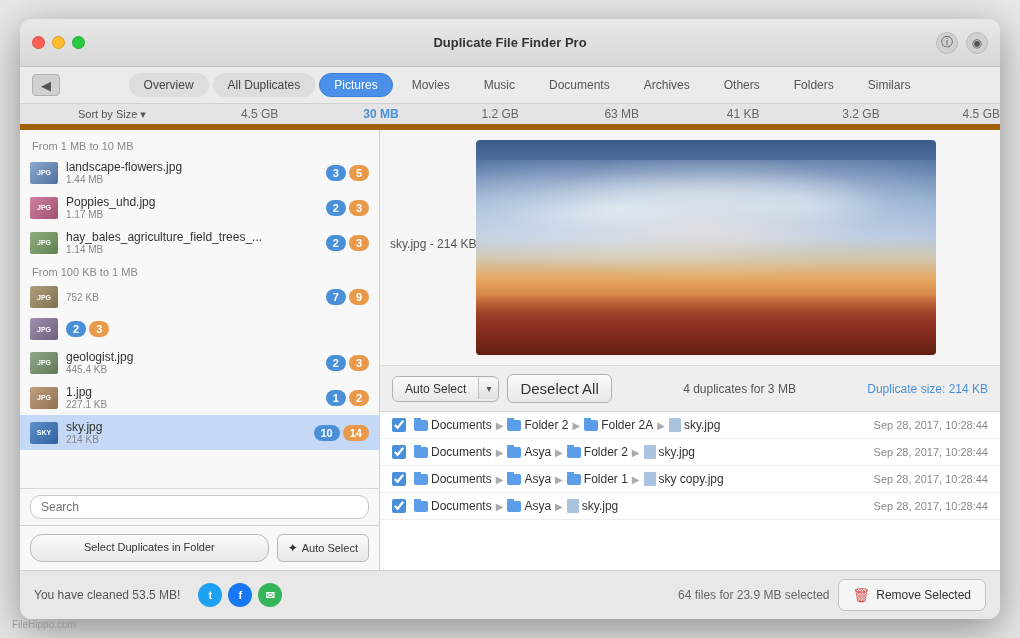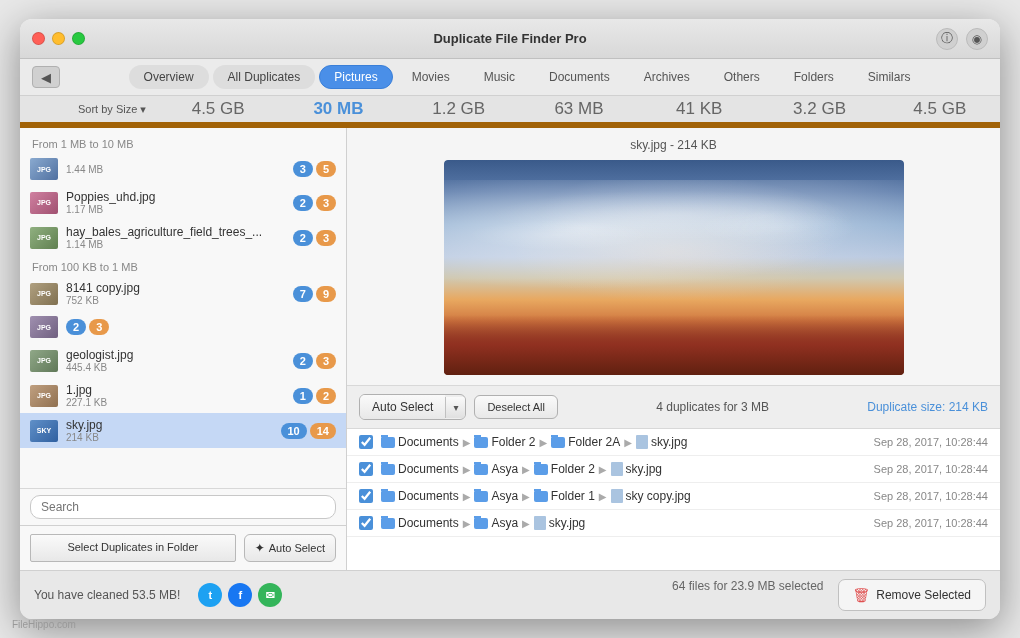--- a/index.html
+++ b/index.html
@@ -18,21 +18,21 @@
       height: 600px;
       background: #f0f0f0;
       border-radius: 12px;
       box-shadow: 0 10px 40px rgba(0,0,0,0.4);
       overflow: hidden;
       display: flex;
       flex-direction: column;
     }
     .titlebar {
       background: linear-gradient(to bottom, #e8e8e8, #d8d8d8);
-      height: 40px;
+      height: 48px;
       display: flex;
       align-items: center;
       padding: 0 12px;
       border-bottom: 1px solid #c0c0c0;
       position: relative;
     }
     .traffic-lights {
       display: flex;
       gap: 7px;
       align-items: center;
@@ -124,40 +124,40 @@
       font-size: 11px;
       color: #666;
     }
     .size-bar-items {
       display: flex;
       gap: 0;
       flex: 1;
     }
     .size-item {
       flex: 1;
-      text-align: center;
-      font-size: 17px;
+      text-align: right;
+      font-size: 12px;
       color: #666;
     }
     .sort-label {
       font-size: 11px;
       color: #555;
       margin-left: 8px;
       min-width: 80px;
       display: flex;
       align-items: center;
       gap: 3px;
     }
     .content-area {
       display: flex;
       flex: 1;
       overflow: hidden;
     }
     .sidebar {
-      width: 327px;
+      width: 360px;
       background: #f8f8f8;
       border-right: 1px solid #d0d0d0;
       display: flex;
       flex-direction: column;
       overflow: hidden;
     }
     .sidebar-list {
       flex: 1;
       overflow-y: auto;
       padding: 4px 0;
@@ -241,21 +241,21 @@
     }
     .sidebar-bottom {
       padding: 8px 10px;
       border-top: 1px solid #d0d0d0;
       display: flex;
       gap: 8px;
     }
     .btn-folder {
       flex: 1;
       padding: 6px 10px;
-      border-radius: 2px;
+      border-radius: 12px;
       border: 1px solid #b8b8b8;
       background: linear-gradient(to bottom, #fafafa, #e8e8e8);
       font-size: 11px;
       color: #333;
       cursor: pointer;
       text-align: center;
     }
     .btn-autosel {
       padding: 6px 10px;
       border-radius: 6px;
@@ -271,21 +271,21 @@
     .main-panel {
       flex: 1;
       display: flex;
       flex-direction: column;
       background: #f5f5f5;
       overflow: hidden;
     }
     .preview-area {
       flex: 1;
       display: flex;
-      flex-direction: column;
+      flex-direction: row;
       align-items: center;
       justify-content: flex-start;
       padding: 10px;
       max-height: 260px;
     }
     .preview-title {
       font-size: 12px;
       color: #555;
       margin-bottom: 8px;
     }
@@ -349,21 +349,21 @@
       border-left: 1px solid #c0c0c0;
       cursor: pointer;
       font-size: 10px;
       color: #555;
     }
     .btn-deselect {
       padding: 5px 12px;
       background: linear-gradient(to bottom, #fafafa, #e8e8e8);
       border: 1px solid #b0b0b0;
       border-radius: 6px;
-      font-size: 11px;
+      font-size: 15px;
       color: #333;
       cursor: pointer;
     }
     .dup-count {
       flex: 1;
       text-align: center;
       font-size: 12px;
       color: #555;
     }
     .dup-size {
@@ -468,21 +468,22 @@
       color: white;
       font-size: 11px;
       font-weight: bold;
       cursor: pointer;
     }
     .si-twitter { background: #1da1f2; }
     .si-facebook { background: #1877f2; }
     .si-email { background: #34b55a; }
     .right-bar {
       display: flex;
-      gap: 14px;
+      align-items: center;
+      gap: 8px;
     }
     .files-selected {
       font-size: 12px;
       color: #666;
     }
     .btn-remove {
       padding: 7px 14px;
       background: #f5f5f5;
       border: 1px solid #c0c0c0;
       border-radius: 7px;
@@ -559,20 +560,21 @@
     <div class="sidebar">
       <div class="sidebar-list">
 
         <div class="group-header">From 1 MB to 10 MB</div>
 
         <div class="file-item">
           <div class="file-icon">
             <div class="file-icon-img" style="background:linear-gradient(135deg,#8aaad0,#5070a0);">JPG</div>
           </div>
           <div class="file-info">
+            <div class="file-name">landscape-flowers.jpg</div>
             <div class="file-size">1.44 MB</div>
           </div>
           <div class="file-badges">
             <span class="badge badge-blue">3</span>
             <span class="badge badge-orange">5</span>
           </div>
         </div>
 
         <div class="file-item">
           <div class="file-icon">
@@ -602,21 +604,20 @@
           </div>
         </div>
 
         <div class="group-header">From 100 KB to 1 MB</div>
 
         <div class="file-item">
           <div class="file-icon">
             <div class="file-icon-img" style="background:linear-gradient(135deg,#b0a080,#807050);">JPG</div>
           </div>
           <div class="file-info">
-            <div class="file-name">8141 copy.jpg</div>
             <div class="file-size">752 KB</div>
           </div>
           <div class="file-badges">
             <span class="badge badge-blue">7</span>
             <span class="badge badge-orange">9</span>
           </div>
         </div>
 
         <div class="file-item">
           <div class="file-icon">

